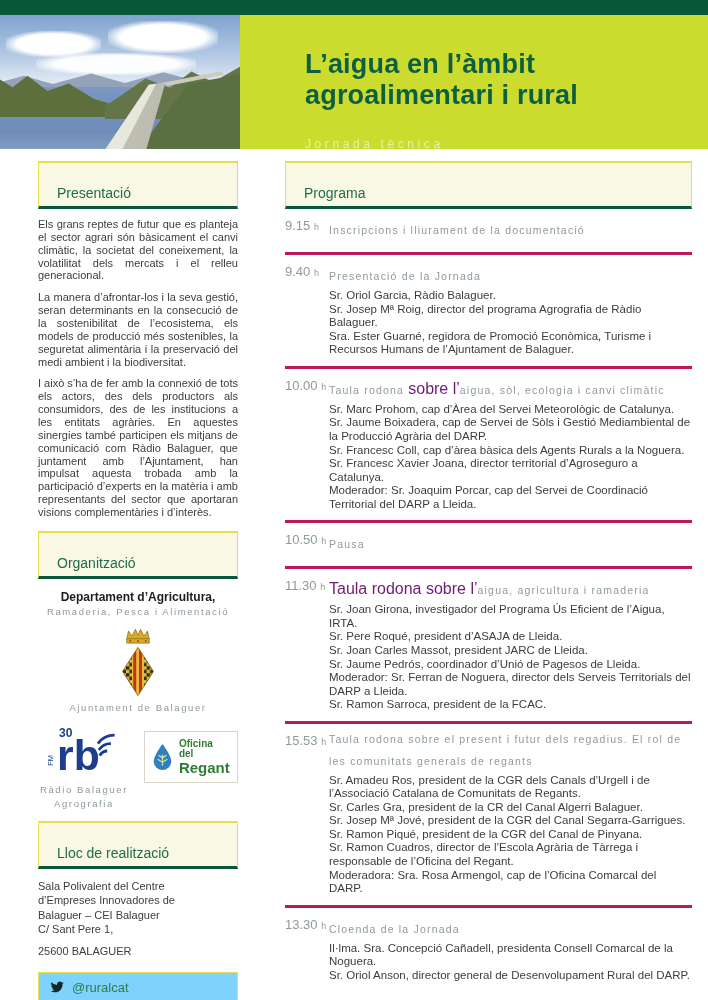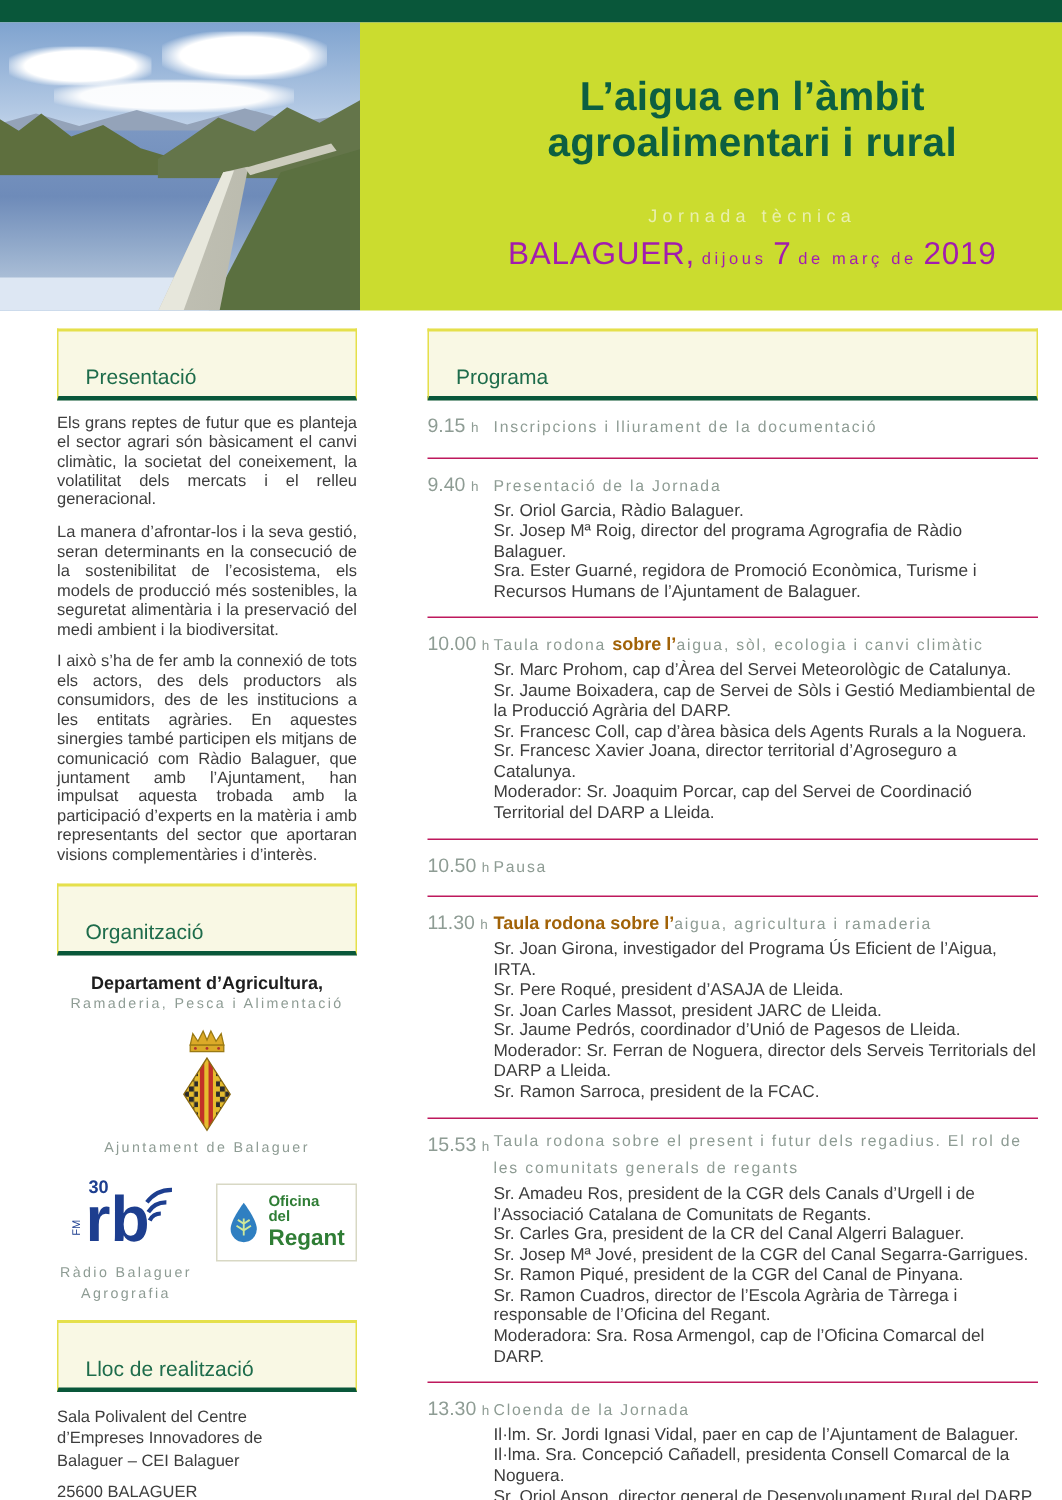--- a/index.html
+++ b/index.html
@@ -1,21 +1,21 @@
 <!DOCTYPE html>
 <html lang="ca"><head>
 <meta charset="utf-8">
 <style>
   html,body{margin:0;padding:0;background:#ffffff;}
   .page{width:708px;height:1000px;margin:0 auto;position:relative;overflow:hidden;
         font-family:"Liberation Sans",sans-serif;background:#ffffff;display:flex;flex-direction:column;}
 
   
   .topbar{height:15px;background:#09573a;flex:0 0 auto;}
-  .header{height:192px;display:flex;flex:0 0 auto;text-align:center;}
+  .header{height:134px;display:flex;flex:0 0 auto;}
   .photo{flex:0 0 240px;position:relative;overflow:hidden;background:#8fb0d6;}
   .ph-sky{position:absolute;inset:0;background:linear-gradient(#7fa3cf 0%,#b6cbe5 32%,#dde7f3 48%);}
   .ph-cloud{position:absolute;background:radial-gradient(ellipse at center,#fff 0%,#fff 55%,rgba(255,255,255,0) 78%);}
   .c1{left:6px;top:16px;width:95px;height:26px;}
   .c2{left:108px;top:6px;width:110px;height:32px;}
   .c3{left:36px;top:38px;width:160px;height:22px;opacity:.95;}
   .ph-mtn{position:absolute;left:0;top:50px;width:240px;height:28px;background:#94a3b9;
           clip-path:polygon(0 100%,0 62%,10% 38%,22% 68%,38% 30%,52% 64%,68% 26%,82% 58%,100% 38%,100% 100%);}
   .ph-water{position:absolute;left:0;top:72px;width:240px;height:98px;
             background:linear-gradient(#7b97c2 0%,#6e8bb9 45%,#93abcb 80%,#a9bdd6 100%);}
@@ -66,27 +66,27 @@
   .addr{margin-top:10px;font-size:11px;color:#3d3d3d;line-height:1.32;}
   .postal{margin-top:8px;font-size:11px;color:#3d3d3d;}
 
   
   .twbox{margin-top:15px;background:#7dd3fc;border:1px solid #e5e04b;padding:7px 10px;
          display:flex;align-items:center;gap:6px;cursor:pointer;}
   .tw-handle{color:#2f7d4e;font-size:13px;}
   .green-rule{height:3px;background:#09573a;margin-top:6px;}
 
   
-  .prog-item{display:flex;padding:8px 0 9px;border-bottom:1px solid #be185d;}
+  .prog-item{display:flex;padding:8px 0 9px;border-bottom:3px solid #be185d;}
   .prog-item.last{border-bottom:none;}
   .prog-time{flex:0 0 44px;color:#8e9c94;font-size:13px;padding-top:1px;}
   .prog-time .h{font-size:9px;}
   .prog-body{flex:1;}
   .prog-title{font-size:10.5px;letter-spacing:1.2px;color:#8e9c94;line-height:1.5;}
-  .prog-title .bd{font-size:12px;letter-spacing:0;color:#a16207;font-weight:bold;}
+  .prog-title .bd{font-size:16px;letter-spacing:0;color:#701a75;font-weight:normal;}
   .speakers{margin-top:2px;}
   .speaker{font-size:11.5px;color:#3d3d3d;line-height:1.18;}
 </style>
 </head>
 <body>
 
 <div class="page">
 
   <div class="topbar"></div>
 
@@ -188,20 +188,21 @@
             </div>
           </div>
         </div>
       </div>
 
       <div class="hbox mt">Lloc de realització</div>
       <div class="addr">
           <div class="addr-line">Sala Polivalent del Centre</div>
           <div class="addr-line">d’Empreses Innovadores de</div>
           <div class="addr-line">Balaguer – CEI Balaguer</div>
+          <div class="addr-line">C/ Sant Pere 1,</div>
         </div>
       <div class="postal">25600 BALAGUER</div>
 
       <div class="twbox">
         <svg viewBox="0 0 24 24" width="17" height="15">
           <path d="M22 4.5c-.8.35-1.6.6-2.5.7a4.3 4.3 0 0 0 1.9-2.4c-.85.5-1.8.9-2.8 1.1A4.3 4.3 0 0 0 11.2 7c0 .35.04.7.1 1A12.2 12.2 0 0 1 2.5 3.5a4.3 4.3 0 0 0 1.3 5.8c-.7 0-1.35-.2-1.9-.5v.05c0 2.1 1.5 3.85 3.45 4.25-.36.1-.74.15-1.13.15-.28 0-.55-.03-.8-.08a4.3 4.3 0 0 0 4 3 8.6 8.6 0 0 1-5.33 1.8c-.35 0-.7-.02-1-.06A12.1 12.1 0 0 0 7.7 19.7c7.9 0 12.2-6.5 12.2-12.2v-.55A8.7 8.7 0 0 0 22 4.5z" fill="#16242e"></path>
         </svg>
         <span class="tw-handle">@ruralcat</span>
       </div>
       <div class="green-rule"></div>
@@ -296,21 +297,20 @@
         </div>
       </div>
 
       <div class="prog-item last">
         <div class="prog-time">
           <span>13.30</span> <span class="h">h</span>
         </div>
         <div class="prog-body">
           <div class="prog-title"><span class="lt">Cloenda de la Jornada</span><span class="bd"></span><span class="lt"></span></div>
           <div class="speakers">
-              <div class="speaker">Il·lm. Sr. Jordi Ignasi Vidal, paer en cap de l’Ajuntament de Balaguer.</div>
               <div class="speaker">Il·lma. Sra. Concepció Cañadell, presidenta Consell Comarcal de la Noguera.</div>
               <div class="speaker">Sr. Oriol Anson, director general de Desenvolupament Rural del DARP.</div>
             </div>
         </div>
       </div>
 
       <div class="hbox mt">Inscripcions</div>
 
     </section>
   </main>

